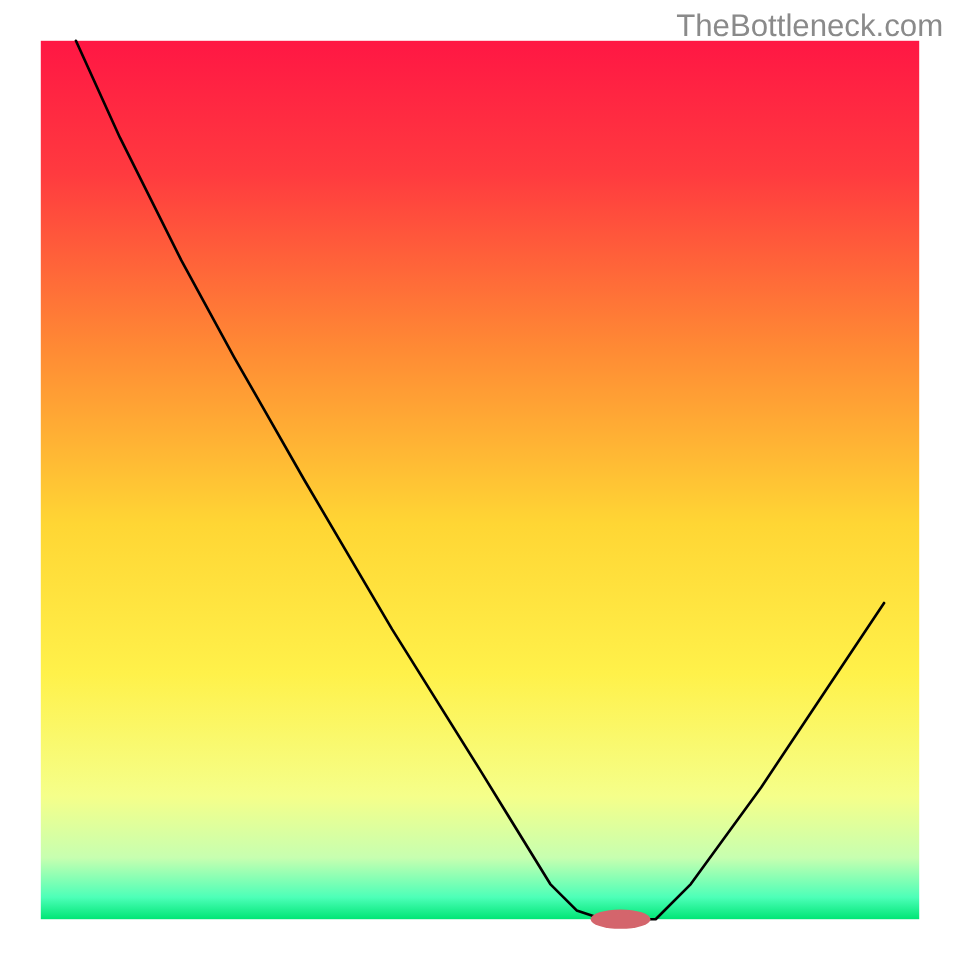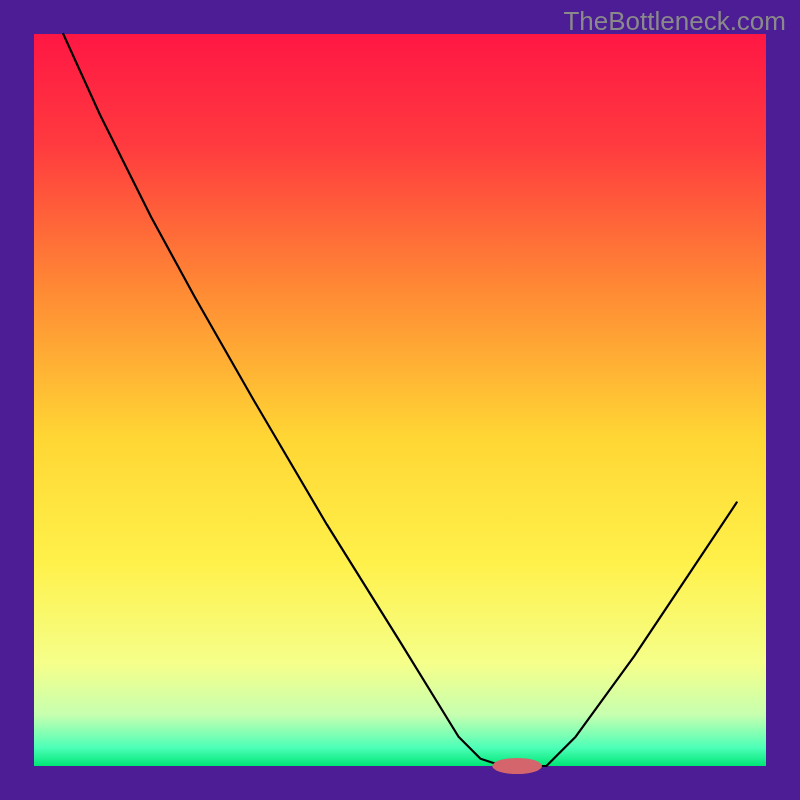--- a/index.html
+++ b/index.html
@@ -7,21 +7,21 @@
     padding: 0;
     width: 800px;
     height: 800px;
     background: #000;
     overflow: hidden;
   }
   .container {
     position: relative;
     width: 800px;
     height: 800px;
-    background: #4c1d95;
+    background: #ffffff;
   }
   .watermark {
     position: absolute;
     top: 6px;
     right: 14px;
     font-family: Arial, Helvetica, sans-serif;
     font-size: 26px;
     font-weight: 500;
     color: #8a8a8a;
     letter-spacing: 0px;

